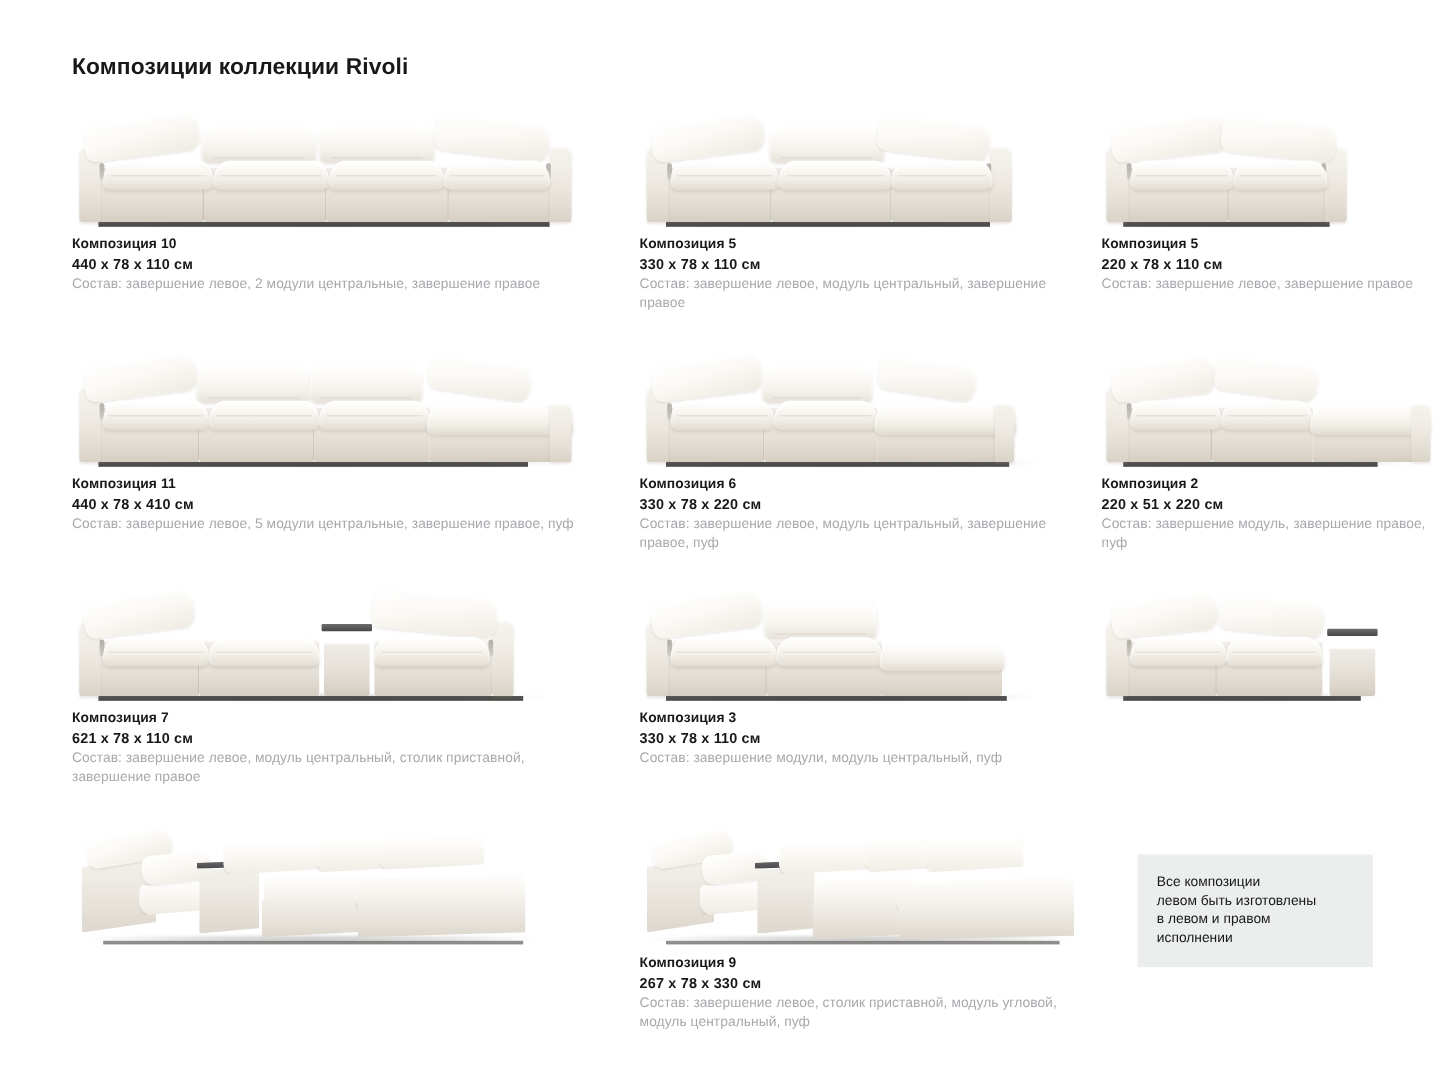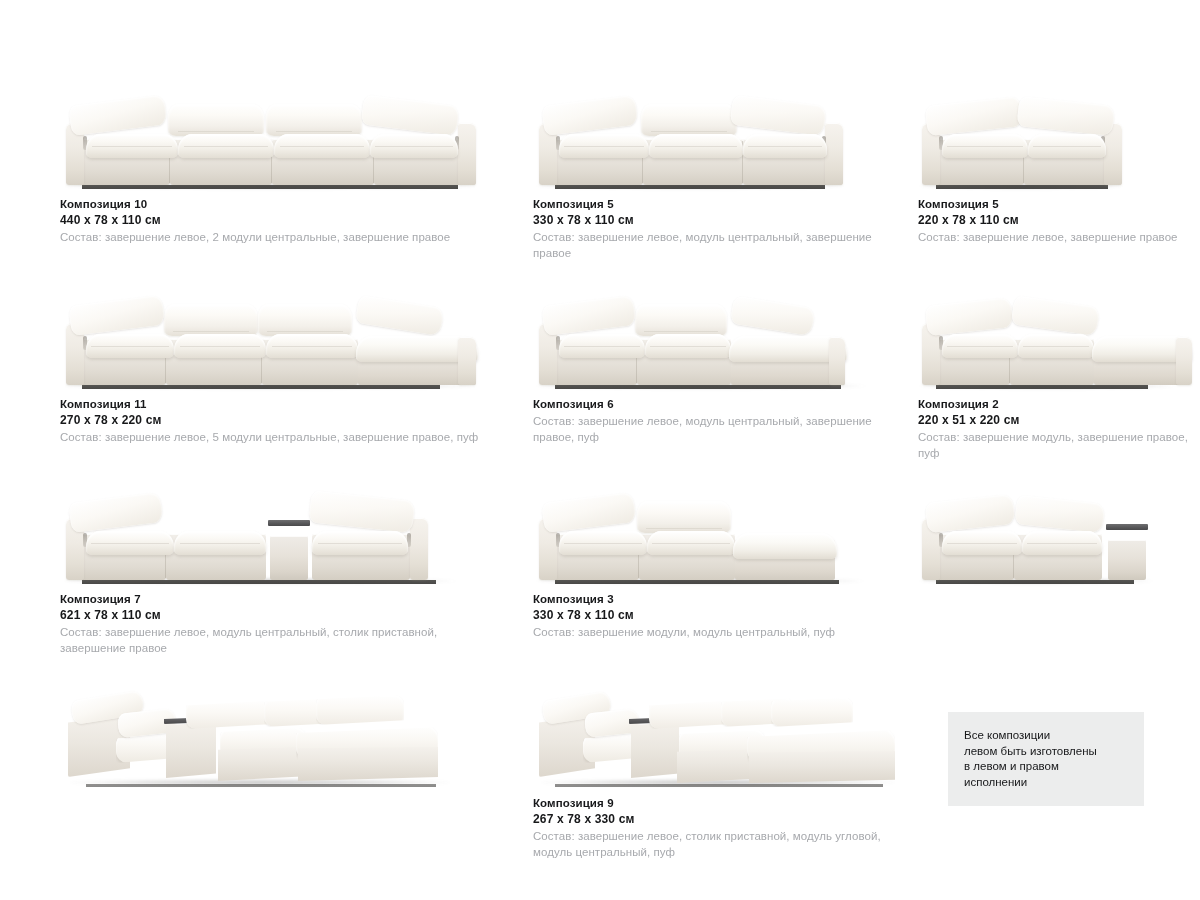--- a/index.html
+++ b/index.html
@@ -167,20 +167,21 @@
     position:absolute;
     background:linear-gradient(180deg,#ffffff 0%,#fbf9f5 45%,#f0ece5 100%);
     box-shadow:inset 0 2px 3px rgba(255,255,255,.9), 0 1px 2px rgba(150,142,130,.18);
   }
 </style>
 </head>
 <body>
 
 <div class="page">
 
+  <div class="page-title">Композиции коллекции Rivoli</div>
 
   <div class="cell col1" style="top:90px;">
     <div class="shot" style="height:100px;">
       <div class="stage">
         <div class="shadow" style="left:4px;right:4px;"></div>
         <div class="feet" style="left:22px;right:22px;"></div>
 
         <div class="base" style="left:10px;width:100px;height:46px;"></div>
         <div class="base" style="left:110px;width:102px;height:46px;"></div>
         <div class="base" style="left:212px;width:102px;height:46px;"></div>
@@ -280,21 +281,21 @@
         <div class="seat" style="left:114px;top:44px;width:92px;height:24px;"></div>
         <div class="seat" style="left:206px;top:44px;width:92px;height:24px;"></div>
 
         <div class="otto-base" style="left:298px;width:118px;height:40px;"></div>
         <div class="otto-top" style="left:296px;top:46px;width:122px;height:26px;"></div>
         <div class="arm right" style="left:398px;width:18px;height:48px;"></div>
       </div>
     </div>
     <div class="caption">
       <div class="c-name">Композиция 11</div>
-      <div class="c-dims">270 x 78 x 220 см</div>
+      <div class="c-dims">440 x 78 x 410 см</div>
       <div class="c-desc">Состав: завершение левое, 5 модули центральные, завершение правое, пуф</div>
     </div>
   </div>
 
   <div class="cell col2" style="top:290px;">
     <div class="shot" style="height:100px;">
       <div class="stage">
         <div class="shadow" style="left:4px;right:40px;"></div>
         <div class="feet" style="left:22px;right:64px;"></div>
         <div class="base" style="left:10px;width:94px;height:46px;"></div>
@@ -306,20 +307,21 @@
         <div class="gap" style="left:23px;top:46px;width:4px;height:14px;"></div>
         <div class="seat" style="left:26px;top:44px;width:86px;height:24px;"></div>
         <div class="seat" style="left:112px;top:44px;width:86px;height:24px;"></div>
         <div class="otto-base" style="left:198px;width:114px;height:40px;"></div>
         <div class="otto-top" style="left:196px;top:46px;width:118px;height:26px;"></div>
         <div class="arm right" style="left:296px;width:16px;height:48px;"></div>
       </div>
     </div>
     <div class="caption">
       <div class="c-name">Композиция 6</div>
+      <div class="c-dims">330 x 78 x 220 см</div>
       <div class="c-desc">Состав: завершение левое, модуль центральный, завершение правое, пуф</div>
     </div>
   </div>
 
   <div class="cell col3" style="top:290px;">
     <div class="shot" style="height:100px;">
       <div class="stage">
         <div class="shadow" style="left:2px;right:26px;"></div>
         <div class="feet" style="left:18px;right:52px;"></div>
         <div class="base" style="left:8px;width:84px;height:46px;"></div>

